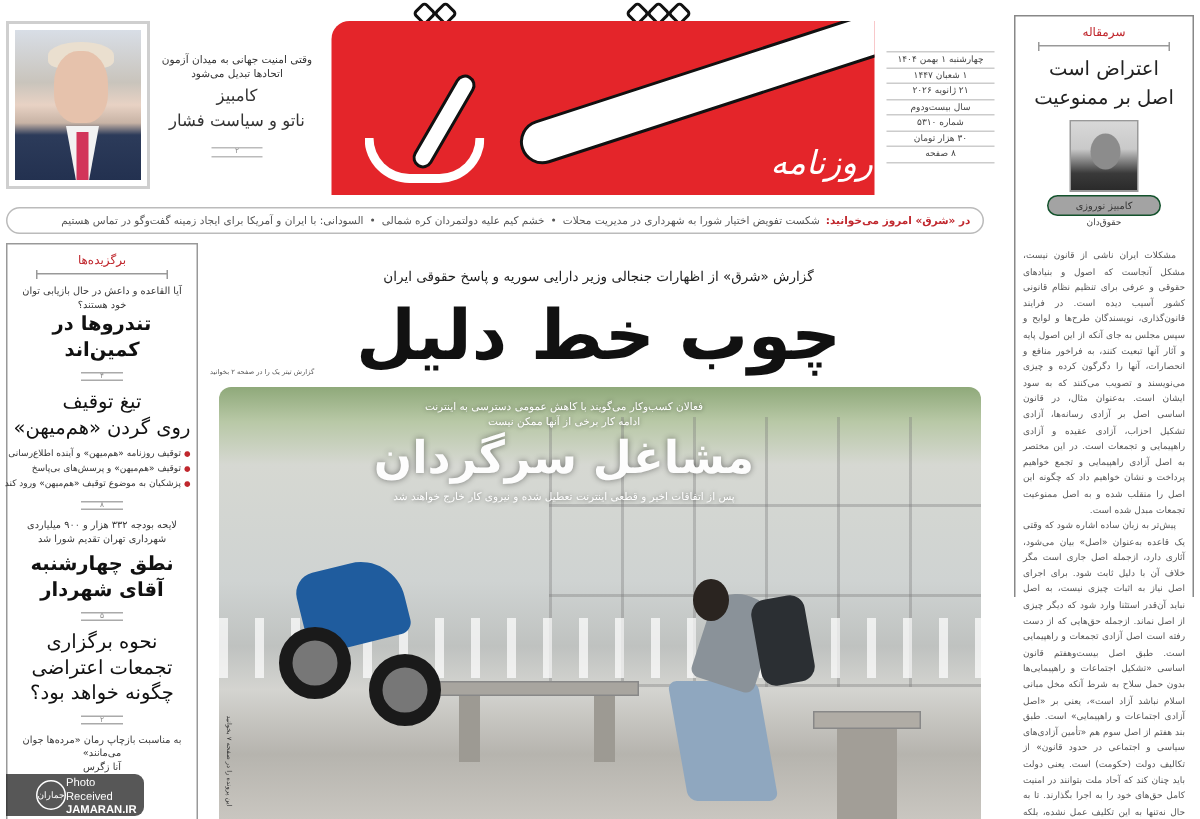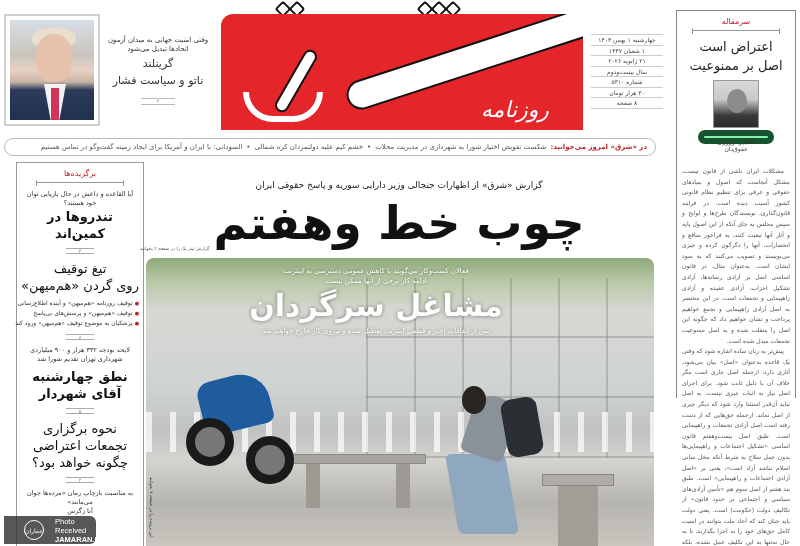--- a/index.html
+++ b/index.html
@@ -16,46 +16,46 @@
   .teaser-photo .tie { position: absolute; left: 41px; bottom: 0; width: 8px; height: 32px; background: #d2355a; }
   .teaser-text { position: absolute; left: 104px; top: 36px; width: 108px; text-align: center; }
   .teaser-text .kicker { font-size: 7px; line-height: 9px; color: #333; }
   .teaser-text .head { font-size: 11px; line-height: 14px; color: #333; margin-top: 3px; }
   .teaser-text .page-marker { margin: 10px auto 0; width: 34px; height: 7px; border-top: 1px solid #bbb; border-bottom: 1px solid #bbb; font-size: 5px; line-height: 5px; color: #888; }
 
   .logo { position: absolute; left: 221px; top: 14px; width: 362px; height: 116px; background: #e4252a; border-radius: 12px 0 0 0; overflow: hidden; }
   .logo .stroke1 { position: absolute; left: 40px; top: 60px; width: 70px; height: 14px; background: #fff; border-radius: 10px; transform: rotate(-60deg); border: 2px solid #111; }
   .logo .stroke2 { position: absolute; left: 120px; top: 30px; width: 260px; height: 30px; background: #fff; border-radius: 20px 4px 4px 20px; transform: rotate(-18deg); border: 2px solid #111; }
   .logo .stroke3 { position: absolute; left: 22px; top: 78px; width: 80px; height: 30px; border: 6px solid #fff; border-top: none; border-radius: 0 0 40px 40px; outline: none; }
-  .logo .sub { position: absolute; right: 34px; bottom: 8px; font-size: 22px; color: #fff; font-family: "DejaVu Serif", serif; font-style: italic; }
+  .logo .sub { position: absolute; right: 1px; bottom: 8px; font-size: 22px; color: #fff; font-family: "DejaVu Serif", serif; font-style: italic; }
   .logo-dots { position: absolute; top: 0; height: 14px; }
   .logo-dots span { display: inline-block; width: 12px; height: 12px; background: #fff; border: 2px solid #111; border-radius: 3px; transform: rotate(45deg); margin: 0 1px; }
 
   .issue-box { position: absolute; left: 591px; top: 34px; width: 72px; text-align: center; }
   .issue-box div { font-size: 6px; line-height: 9.5px; color: #444; border-bottom: 1px solid #ccc; }
   .issue-box div:first-child { border-top: 1px solid #ccc; }
 
   
   .ticker { position: absolute; left: 4px; top: 138px; width: 652px; height: 18px; border: 1px solid #bbb; border-radius: 9px; display: flex; align-items: center; padding: 0 8px; font-size: 7px; color: #555; white-space: nowrap; overflow: hidden; gap: 4px; }
   .ticker .lead { color: #c0272d; font-weight: bold; }
 
   
-  .left-col { position: absolute; left: 16px; top: 162px; width: 128px; height: 384px; border: 1px solid #999; border-bottom: none; text-align: center; padding: 6px 4px; direction: rtl; }
+  .left-col { position: absolute; left: 4px; top: 162px; width: 128px; height: 384px; border: 1px solid #999; border-bottom: none; text-align: center; padding: 6px 4px; direction: rtl; }
   .sec-title { color: #c0272d; font-size: 8px; line-height: 10px; }
   .rule { margin: 3px auto 4px; width: 88px; height: 4px; border-top: 1px solid #999; position: relative; }
   .rule::before, .rule::after { content: ""; position: absolute; top: -3px; width: 1px; height: 6px; background: #999; }
   .rule::before { left: 0; } .rule::after { right: 0; }
   .mini-rule { margin: 6px auto; width: 28px; height: 6px; border-top: 1px solid #aaa; border-bottom: 1px solid #aaa; font-size: 5px; line-height: 5px; color: #888; }
   .lc-kicker { font-size: 6.5px; line-height: 9px; color: #333; }
   .lc-head { font-size: 13px; line-height: 17px; font-weight: bold; color: #111; }
   .lc-head.light { font-weight: normal; }
   .bullets { text-align: right; margin-top: 4px; }
   .bullets div { font-size: 6px; line-height: 10px; color: #333; white-space: nowrap; }
   .bullets div::before { content: "●"; color: #c0272d; font-size: 5px; margin-left: 2px; }
-  .watermark { position: absolute; left: 4px; top: 516px; width: 92px; height: 28px; background: rgba(40,40,40,0.78); border-radius: 0 6px 6px 0; display: flex; align-items: center; gap: 11px; padding: 0 20px; direction: ltr; }
+  .watermark { position: absolute; left: 4px; top: 516px; width: 92px; height: 28px; background: rgba(40,40,40,0.78); border-radius: 0 6px 6px 0; display: flex; align-items: center; gap: 0; padding: 0 20px; direction: ltr; }
   .watermark .wm-logo { width: 26px; height: 20px; border: 1px solid #fff; border-radius: 10px; color: #fff; font-size: 6px; line-height: 20px; text-align: center; }
   .watermark .wm-text { color: #fff; font-size: 7.5px; line-height: 9px; font-family: "Liberation Sans", sans-serif; }
 
   
   .center { position: absolute; left: 140px; top: 160px; width: 518px; height: 386px; text-align: center; }
   .center .kicker { font-size: 9px; line-height: 14px; margin-top: 18px; color: #222; }
   .center .headline { font-size: 46px; line-height: 62px; font-weight: bold; color: #111; letter-spacing: 1px; }
   .center .ref { position: absolute; left: 0; top: 86px; font-size: 4.5px; color: #555; }
 
   .photo { position: absolute; left: 146px; top: 258px; width: 508px; height: 288px; border-radius: 8px 8px 0 0; overflow: hidden;
@@ -79,40 +79,40 @@
   .photo .overlay .sub1 { font-size: 7px; line-height: 10px; }
   .photo .overlay .title { font-size: 30px; line-height: 40px; font-weight: bold; color: #fdfdfd; text-shadow: 0 0 4px rgba(0,0,0,.45); }
   .photo .overlay .sub2 { font-size: 7px; line-height: 11px; }
   .photo .credit { position: absolute; left: 0; top: 150px; width: 8px; height: 130px; writing-mode: vertical-rl; font-size: 4.5px; color: #333; }
 
   
   .right-col { position: absolute; left: 676px; top: 10px; width: 120px; height: 388px; border: 1px solid #888; border-bottom: none; text-align: center; padding: 6px 5px; direction: rtl; }
   .op-title { font-size: 13px; line-height: 17px; color: #222; margin-top: 2px; }
   .author-photo { margin: 6px auto 0; width: 46px; height: 48px; border: 1px solid #999; background: linear-gradient(180deg,#d8d8d8 0%,#c9c9c9 40%,#3a3a3a 75%,#2a2a2a 100%); position: relative; overflow: hidden; }
   .author-photo .head { position: absolute; left: 13px; top: 8px; width: 20px; height: 24px; border-radius: 50%; background: #8c8c8c; }
-  .author-name { margin: 2px auto 0; width: 76px; height: 14px; border: 6px solid #14532d; border-radius: 7px; background: #86efac; font-size: 6.5px; line-height: 12px; color: #333; }
+  .author-name { margin: 2px auto 0; width: 76px; height: 14px; border: 1px solid #14532d; border-radius: 7px; background: #a3a3a3; font-size: 6.5px; line-height: 12px; color: #333; }
   .author-role { font-size: 6px; line-height: 10px; color: #444; }
   .body-text { text-align: justify; font-size: 6px; line-height: 10.6px; color: #555; margin-top: 12px; }
   .body-text p { text-indent: 6px; }
 </style>
 </head>
 <body>
 
 <div class="masthead">
   <div class="teaser-photo">
     <div class="ph">
       <div class="hair"></div>
         <div class="face"></div>
         <div class="shirt"></div>
         <div class="tie"></div>
     </div>
   </div>
   <div class="teaser-text">
     <div class="kicker">وقتی امنیت جهانی به میدان آزمون اتحادها تبدیل می‌شود</div>
-    <div class="head">گرینلند</div>
+    <div class="head">کامبیز</div>
     <div class="head">ناتو و سیاست فشار</div>
     <div class="page-marker">۲</div>
   </div>
 
   <div class="logo-dots" style="left:276px;"><span></span><span></span></div>
   <div class="logo-dots" style="left:418px;"><span></span><span></span><span></span></div>
   <div class="logo">
     <div class="stroke2"></div>
     <div class="stroke1"></div>
     <div class="stroke3"></div>
@@ -183,21 +183,21 @@
 <div class="watermark">
   <div class="wm-logo">جماران</div>
   <div>
     <div class="wm-text">Photo Received</div>
     <div class="wm-text" style="font-weight:bold;">JAMARAN.IR</div>
   </div>
 </div>
 
 <div class="center">
   <div class="kicker">گزارش «شرق» از اظهارات جنجالی وزیر دارایی سوریه و پاسخ حقوقی ایران</div>
-  <div class="headline">چوب خط وهفتم</div>
+  <div class="headline">چوب خط دلیل</div>
   <div class="ref">گزارش تیتر یک را در صفحه ۲ بخوانید</div>
 </div>
 
 <div class="photo">
   <div class="window-grid"></div>
   <div class="fence"></div>
   <div class="bench1"></div>
   <div class="bench1-leg" style="left:160px;"></div>
   <div class="bench1-leg" style="left:250px;"></div>
   <div class="moto-body"></div>

